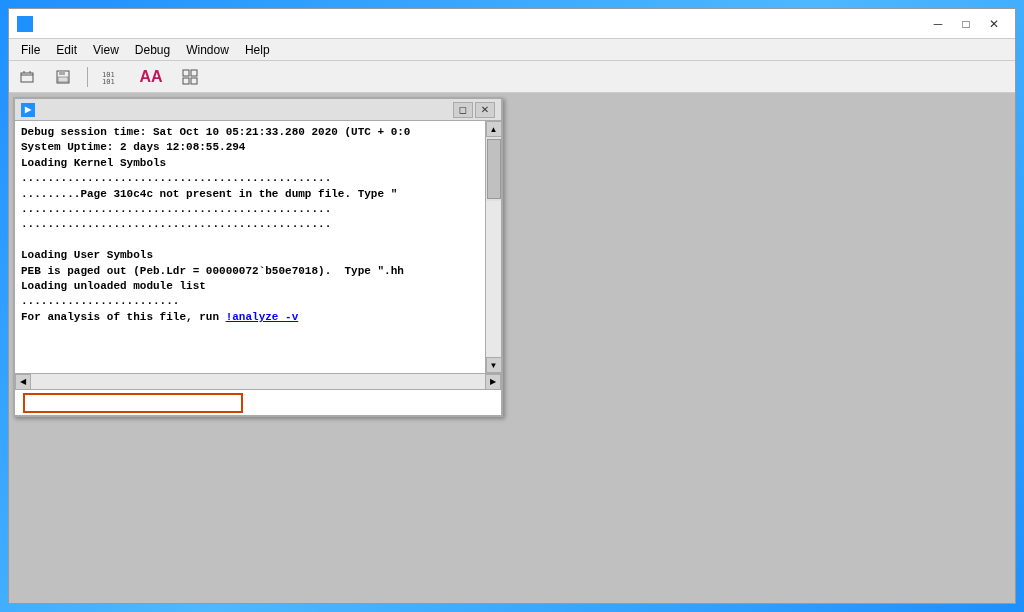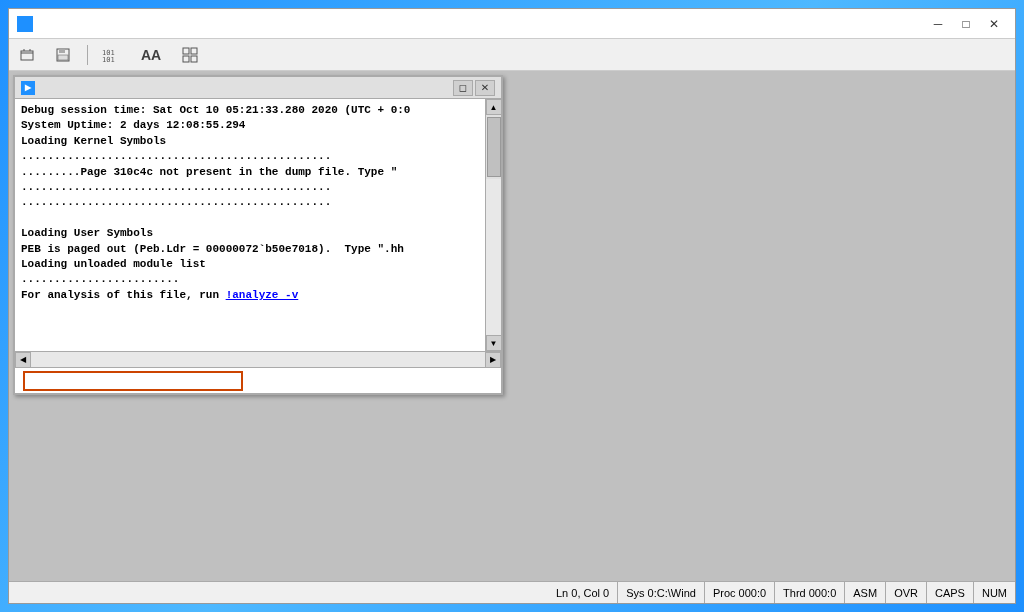--- a/index.html
+++ b/index.html
@@ -331,20 +331,28 @@
       <span></span>
     </div>
     <span class="title-bar-text"></span>
     <div class="title-bar-controls">
       <button class="title-btn">─</button>
       <button class="title-btn">□</button>
       <button class="title-btn close">✕</button>
     </div>
   </div>
 
+  <div class="menu-bar">
+    <div class="menu-item">File</div>
+    <div class="menu-item">Edit</div>
+    <div class="menu-item">View</div>
+    <div class="menu-item">Debug</div>
+    <div class="menu-item">Window</div>
+    <div class="menu-item">Help</div>
+  </div>
 
   <div class="toolbar">
     <button class="toolbar-btn">
       <svg width="16" height="16" viewBox="0 0 16 16">
         <rect x="2" y="4" width="12" height="9" fill="none" stroke="#555" stroke-width="1"></rect>
         <path d="M2 6 L14 6" stroke="#555" stroke-width="1"></path>
         <path d="M5 2 L5 4" stroke="#555" stroke-width="1"></path>
         <path d="M11 2 L11 4" stroke="#555" stroke-width="1"></path>
       </svg>
     </button>
@@ -355,21 +363,21 @@
         <rect x="3" y="8" width="10" height="5" fill="#ddd" stroke="#555" stroke-width="0.5"></rect>
       </svg>
     </button>
     <div class="toolbar-separator"></div>
     <button class="toolbar-btn">
       <svg width="22" height="16" viewBox="0 0 22 16">
         <text x="1" y="8" font-size="7" fill="#555" font-family="monospace">101</text>
         <text x="1" y="15" font-size="7" fill="#555" font-family="monospace">101</text>
       </svg>
     </button>
-    <button class="toolbar-btn" style="width:34px; font-size:14px; font-weight:bold; color:#404040;">AA</button>
+    <button class="toolbar-btn" style="width:34px; font-size:16px; font-weight:bold; color:#be185d;">AA</button>
     <button class="toolbar-btn">
       <svg width="16" height="16" viewBox="0 0 16 16">
         <rect x="1" y="1" width="6" height="6" fill="none" stroke="#555" stroke-width="1"></rect>
         <rect x="9" y="1" width="6" height="6" fill="none" stroke="#555" stroke-width="1"></rect>
         <rect x="1" y="9" width="6" height="6" fill="none" stroke="#555" stroke-width="1"></rect>
         <rect x="9" y="9" width="6" height="6" fill="none" stroke="#555" stroke-width="1"></rect>
       </svg>
     </button>
   </div>
 
@@ -416,24 +424,13 @@
         <div class="scroll-arrow-h">▶</div>
       </div>
 
       <div class="command-input-area">
         <span class="prompt-label"></span>
         <input class="command-input" type="text" value="" style="">
       </div>
     </div>
   </div>
 
-  <div class="status-bar">
-    <div class="status-spacer"></div>
-    <div class="status-section">Ln 0, Col 0</div>
-    <div class="status-section">Sys 0:C:\Wind</div>
-    <div class="status-section">Proc 000:0</div>
-    <div class="status-section">Thrd 000:0</div>
-    <div class="status-section">ASM</div>
-    <div class="status-section">OVR</div>
-    <div class="status-section">CAPS</div>
-    <div class="status-section">NUM</div>
-  </div>
 </div>
 
 </body></html>

